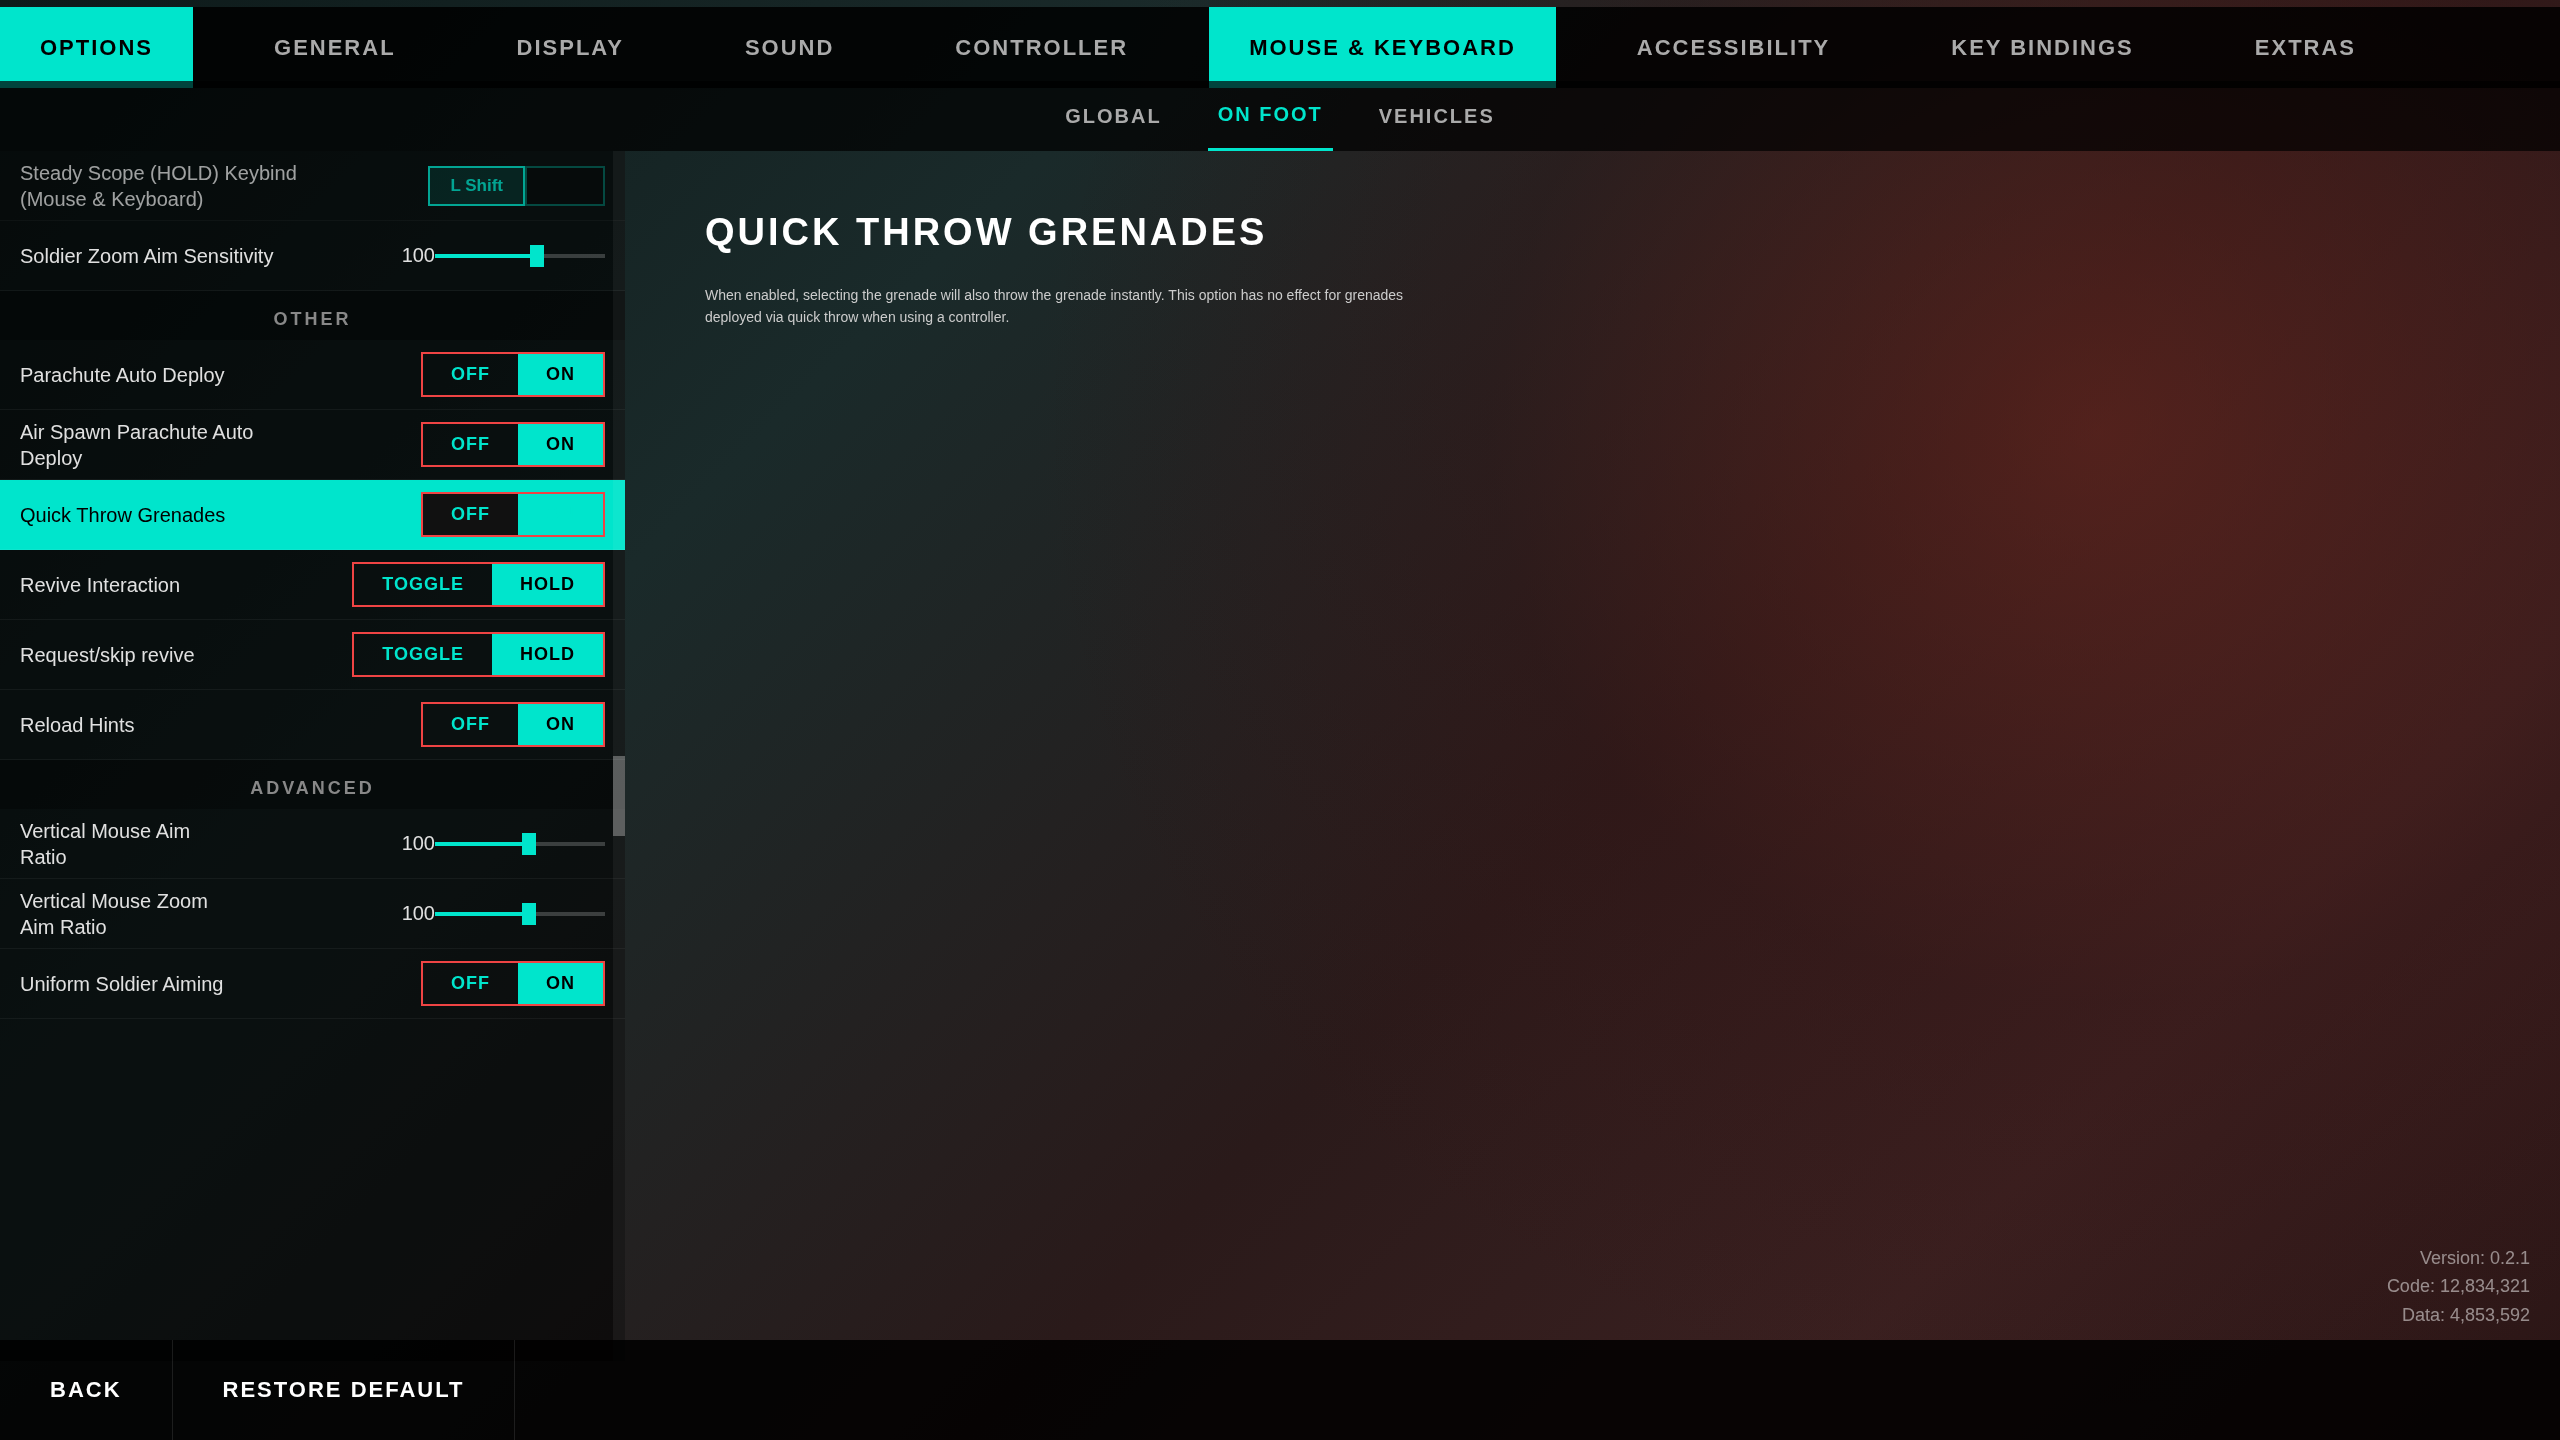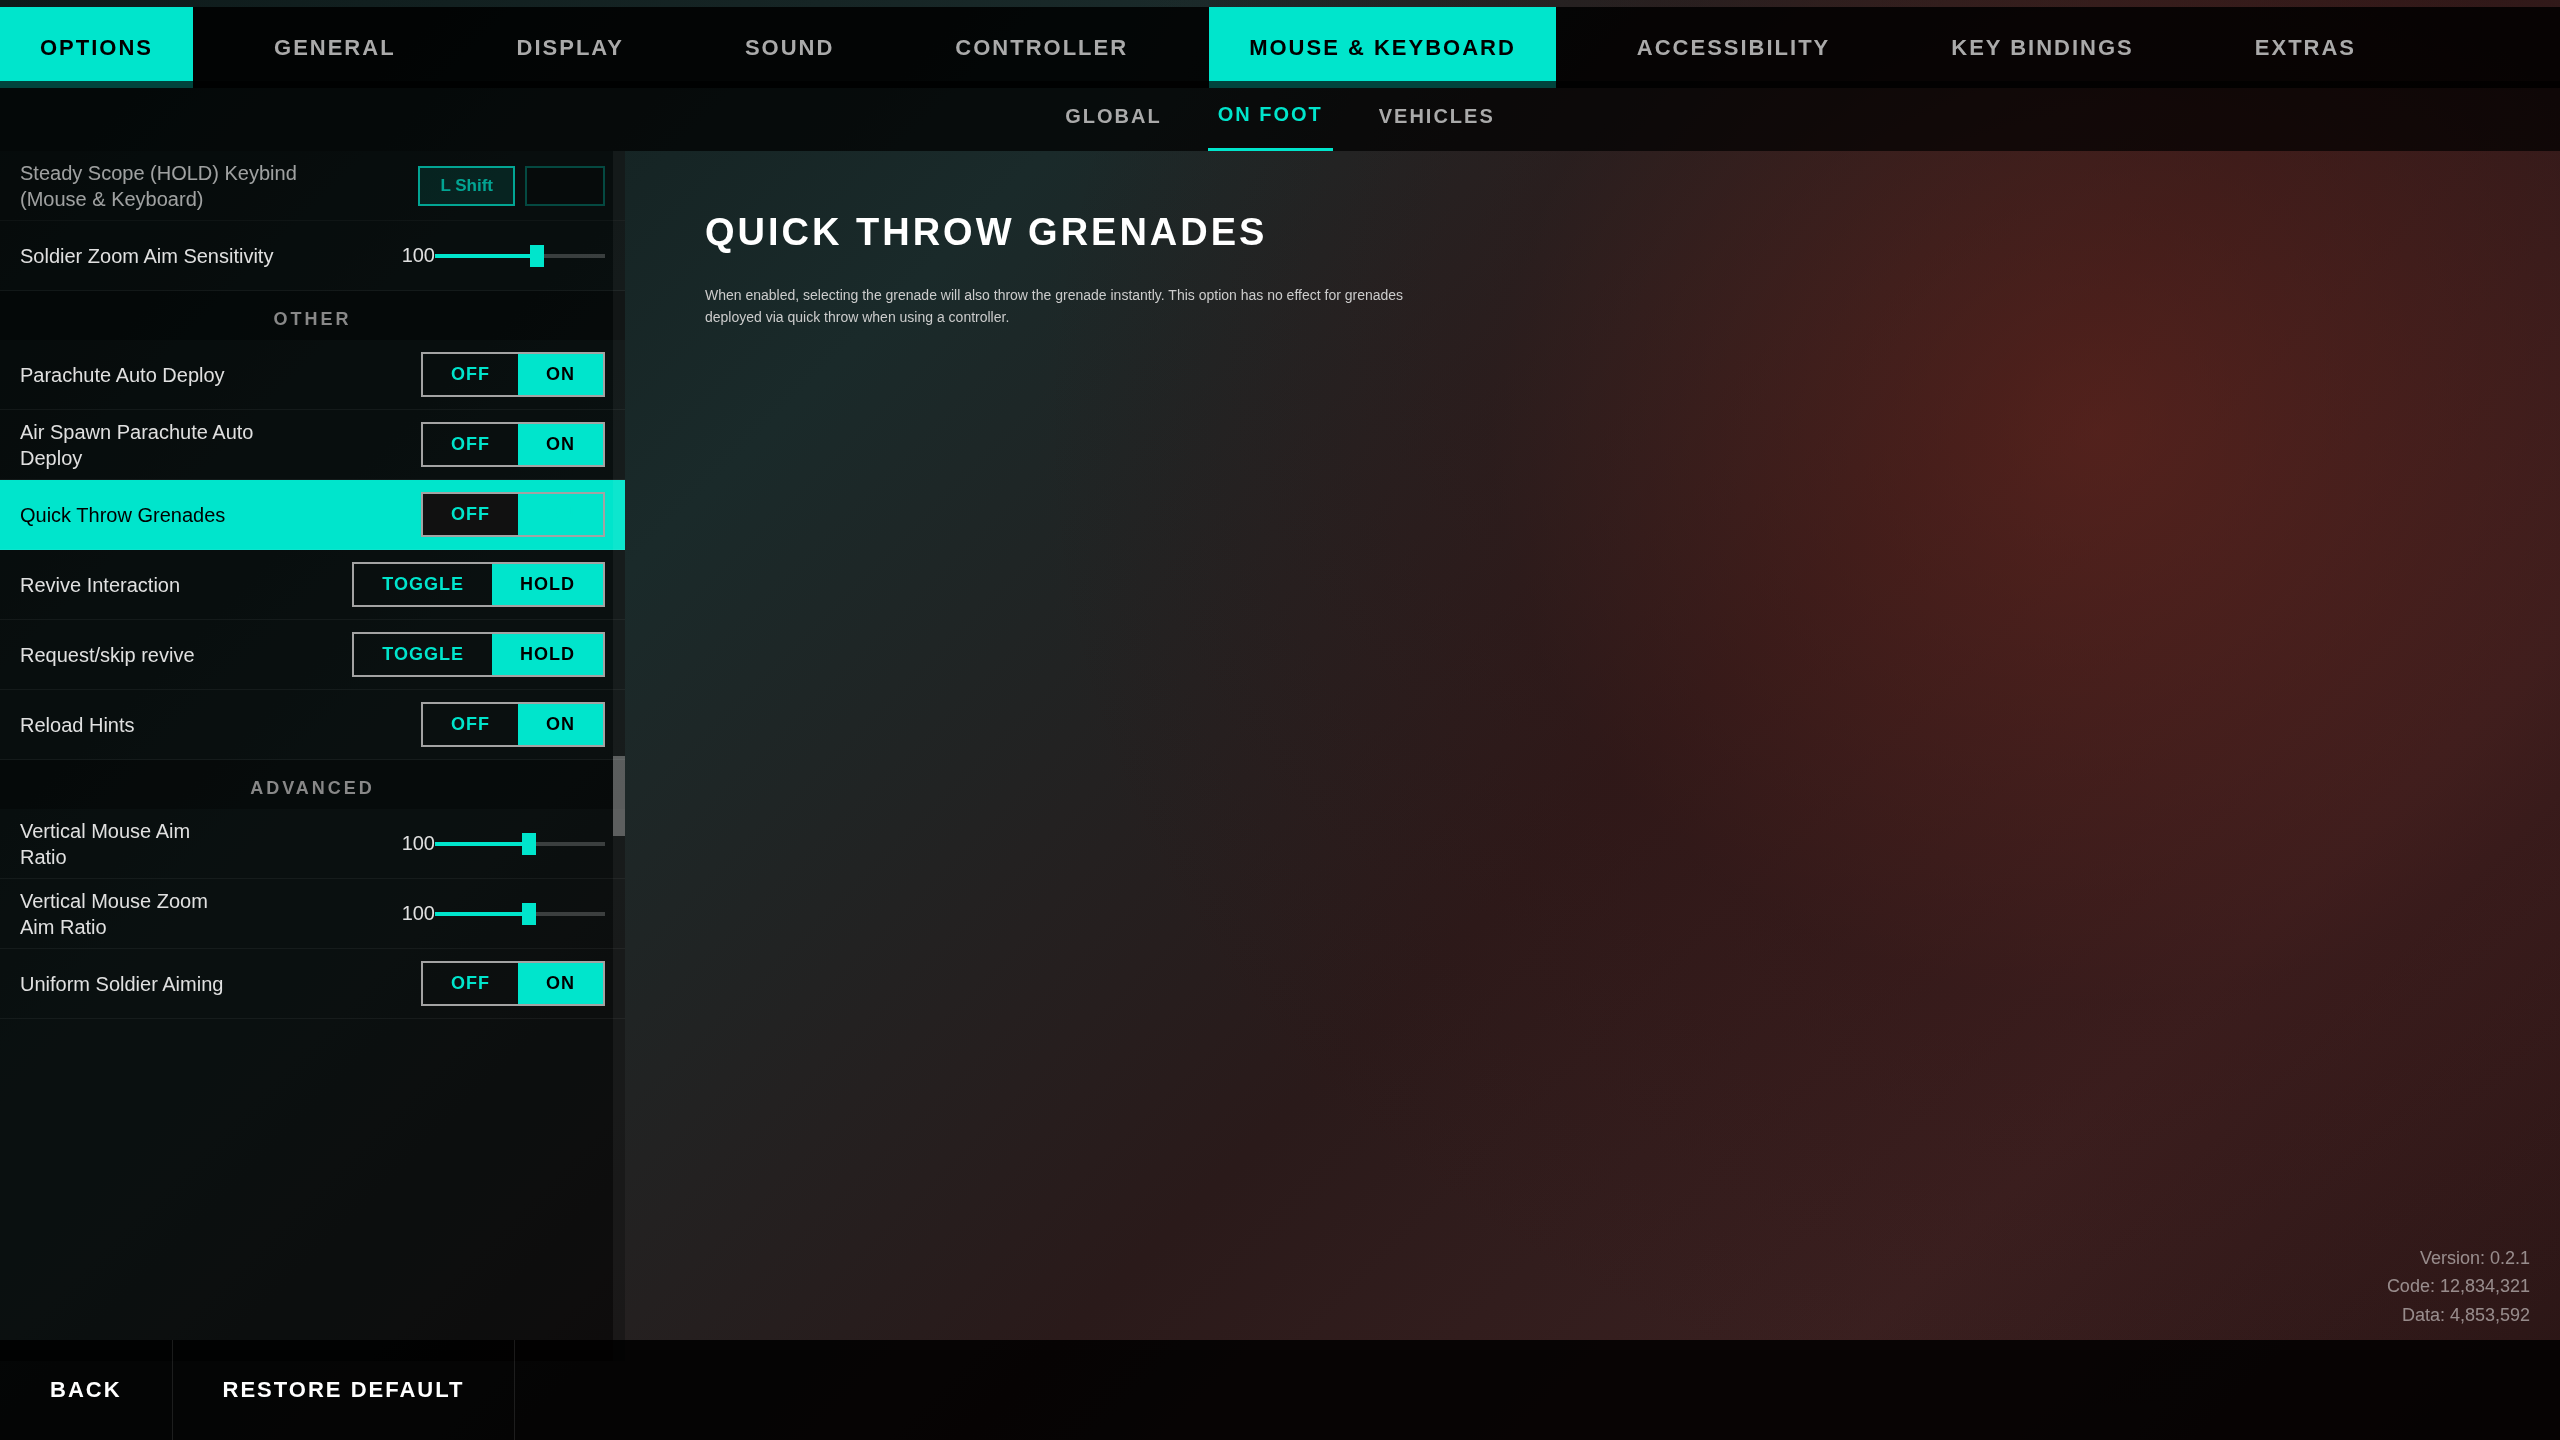--- a/index.html
+++ b/index.html
@@ -141,21 +141,21 @@
       font-size: 18px;
       font-weight: bold;
       letter-spacing: 3px;
       color: #888;
       background: rgba(0,0,0,0.3);
     }
 
     
     .toggle-group {
       display: flex;
-      border: 2px solid #a3a3a3;
+      border: 2px solid #ef4444;
       overflow: hidden;
     }
 
     .toggle-btn {
       padding: 10px 28px;
       font-size: 18px;
       font-weight: bold;
       letter-spacing: 1px;
       cursor: pointer;
       background: transparent;
@@ -206,21 +206,21 @@
       top: 50%;
       transform: translate(-50%, -50%);
       width: 14px;
       height: 22px;
       background: #00e5cc;
     }
 
     
     .keybind-group {
       display: flex;
-      gap: 10px;
+      gap: 0;
     }
 
     .keybind-btn {
       background: rgba(0,229,204,0.15);
       border: 2px solid #00e5cc;
       color: #00e5cc;
       font-size: 17px;
       font-weight: bold;
       padding: 8px 20px;
       cursor: pointer;

